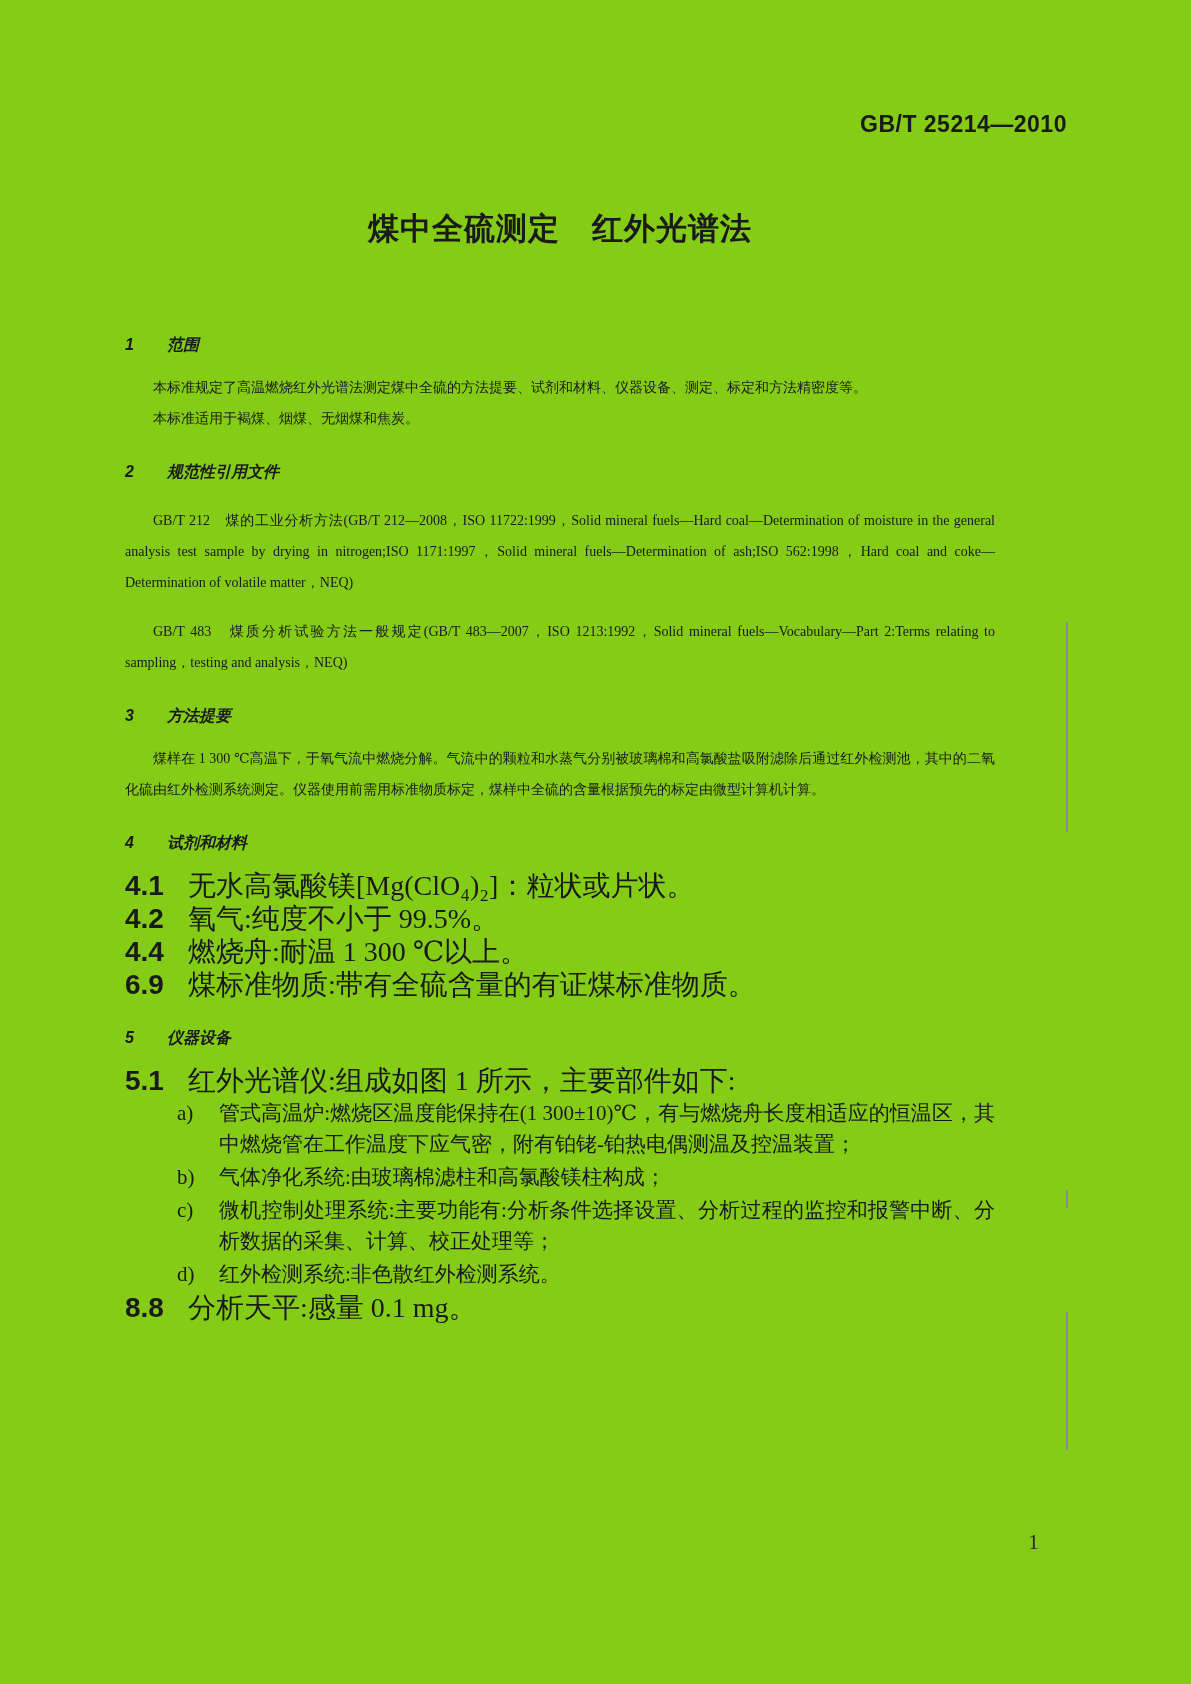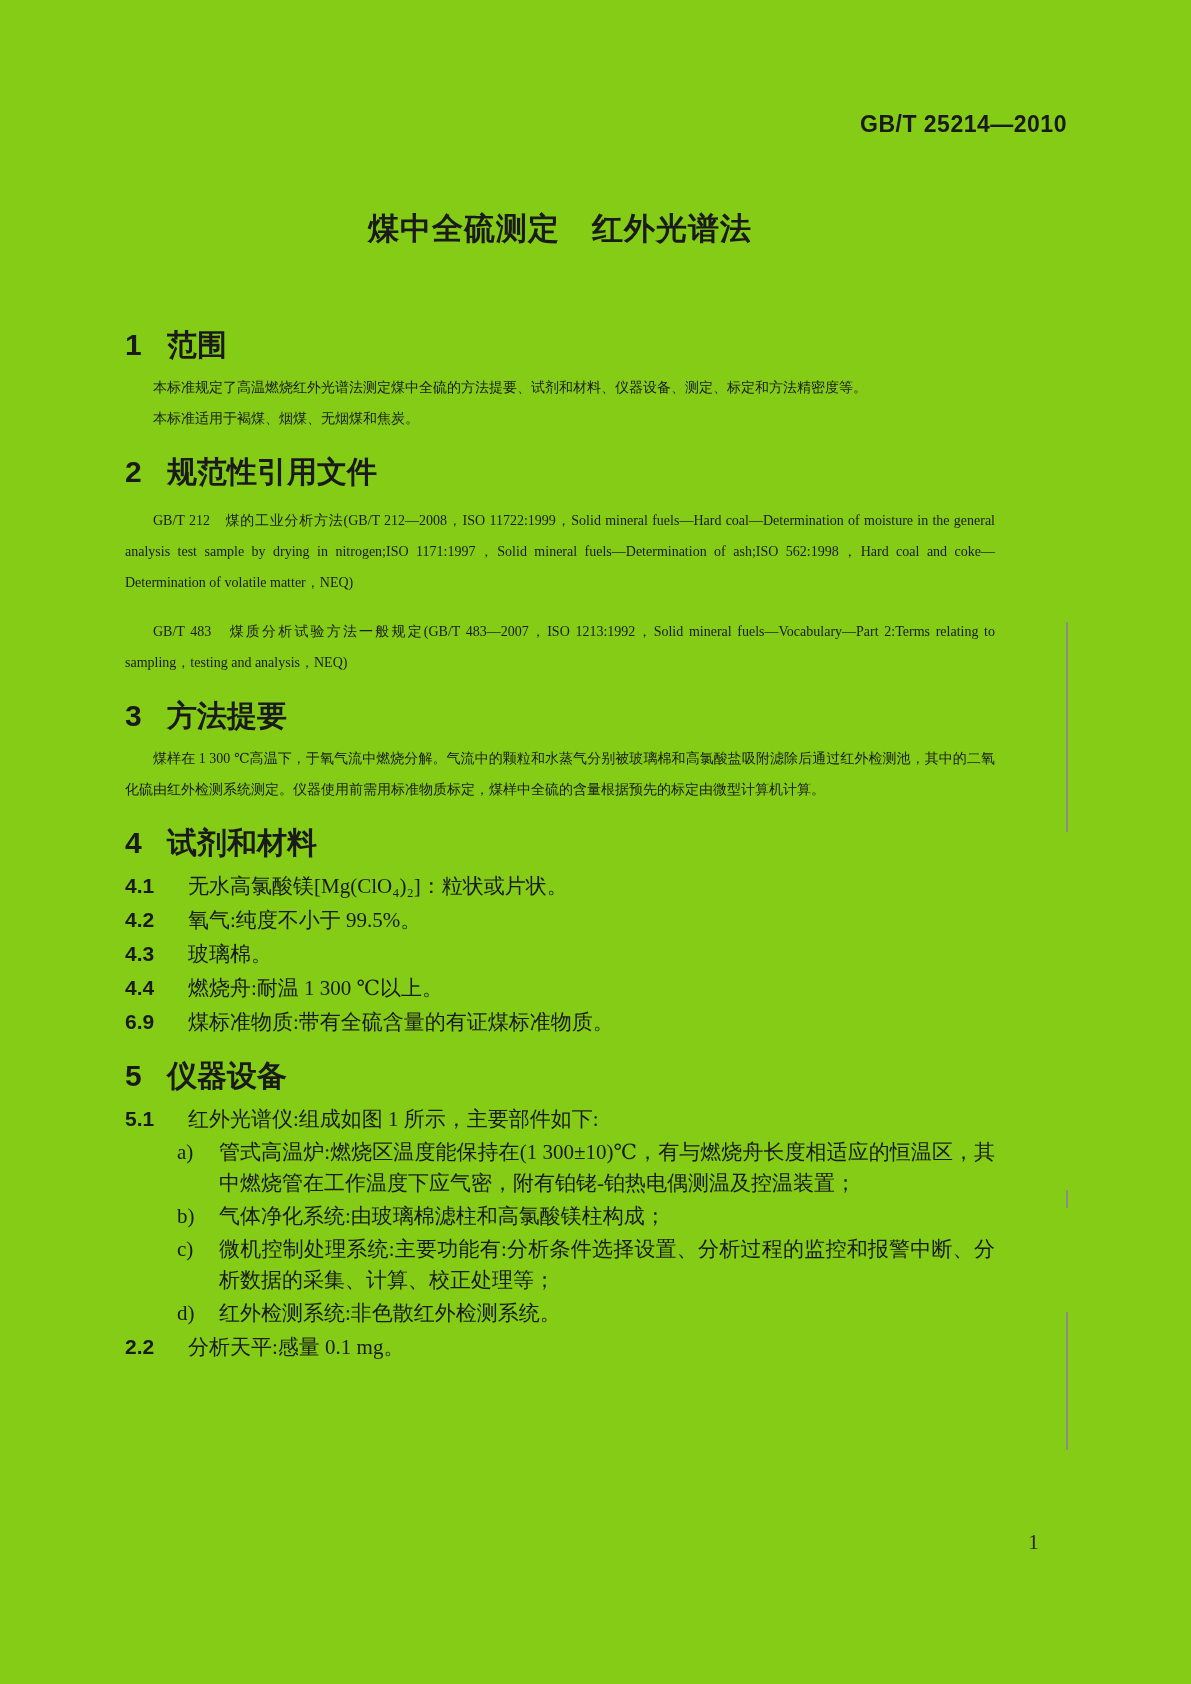--- a/index.html
+++ b/index.html
@@ -22,35 +22,35 @@
   }
   .doc-title {
     margin-top: 194px; 
     text-align: center;
     font-family: "Liberation Sans", "DejaVu Sans", sans-serif;
     font-weight: bold; font-size: 31px; line-height: 42px;
     letter-spacing: 1px;
   }
   .sec-heading {
     font-family: "Liberation Sans", "DejaVu Sans", sans-serif;
-    font-weight: bold; font-size: 30px; line-height: 31px;
-    margin-top: 22px; margin-bottom: 12px;
+    font-weight: bold; font-size: 16px; line-height: 31px;
+    margin-top: 22px; margin-bottom: 12px; font-style: italic;
   }
   .sec-heading.first { margin-top: 79px; }
   .sec-heading.tight { }
   .sec-num { display: inline-block; min-width: 42px; }
 
   p.body {
     font-size: 14px; line-height: 31px;
     text-align: justify; text-indent: 2em;
   }
   p.ref { margin-top: 18px; }
 
   .clause {
-    font-size: 21px; line-height: 31px;
+    font-size: 28px; line-height: 31px;
     margin-bottom: 2px; text-align: justify;
   }
   .clause-num {
     font-family: "Liberation Sans", "DejaVu Sans", sans-serif;
     font-weight: bold;
     display: inline-block; min-width: 63px;
   }
   .sub-item {
     position: relative; padding-left: 94px;
     font-size: 21px; line-height: 31px;
@@ -101,23 +101,20 @@
     <h2 class="sec-heading">
       <span class="sec-num">4</span><span class="sec-title">试剂和材料</span>
     </h2>
     <p class="clause">
       <span class="clause-num">4.1</span><span class="clause-text">无水高氯酸镁[Mg(ClO₄)₂]：粒状或片状。</span>
     </p>
     <p class="clause">
       <span class="clause-num">4.2</span><span class="clause-text">氧气:纯度不小于 99.5%。</span>
     </p>
     <p class="clause">
-      <span class="clause-num">4.3</span><span class="clause-text">玻璃棉。</span>
-    </p>
-    <p class="clause">
       <span class="clause-num">4.4</span><span class="clause-text">燃烧舟:耐温 1 300 ℃以上。</span>
     </p>
     <p class="clause">
       <span class="clause-num">6.9</span><span class="clause-text">煤标准物质:带有全硫含量的有证煤标准物质。</span>
     </p>
 
     <h2 class="sec-heading tight">
       <span class="sec-num">5</span><span class="sec-title">仪器设备</span>
     </h2>
     <p class="clause">
@@ -129,21 +126,21 @@
     <div class="sub-item">
       <span class="sub-label">b)</span><span class="sub-text">气体净化系统:由玻璃棉滤柱和高氯酸镁柱构成；</span>
     </div>
     <div class="sub-item">
       <span class="sub-label">c)</span><span class="sub-text">微机控制处理系统:主要功能有:分析条件选择设置、分析过程的监控和报警中断、分析数据的采集、计算、校正处理等；</span>
     </div>
     <div class="sub-item">
       <span class="sub-label">d)</span><span class="sub-text">红外检测系统:非色散红外检测系统。</span>
     </div>
     <p class="clause">
-      <span class="clause-num">2.2</span><span class="clause-text">分析天平:感量 0.1 mg。</span>
+      <span class="clause-num">8.8</span><span class="clause-text">分析天平:感量 0.1 mg。</span>
     </p>
 
   </div>
 
   <div class="change-bar bar-1"></div>
   <div class="change-bar bar-2"></div>
   <div class="change-bar bar-3"></div>
 
   <div class="page-number">1</div>
 

